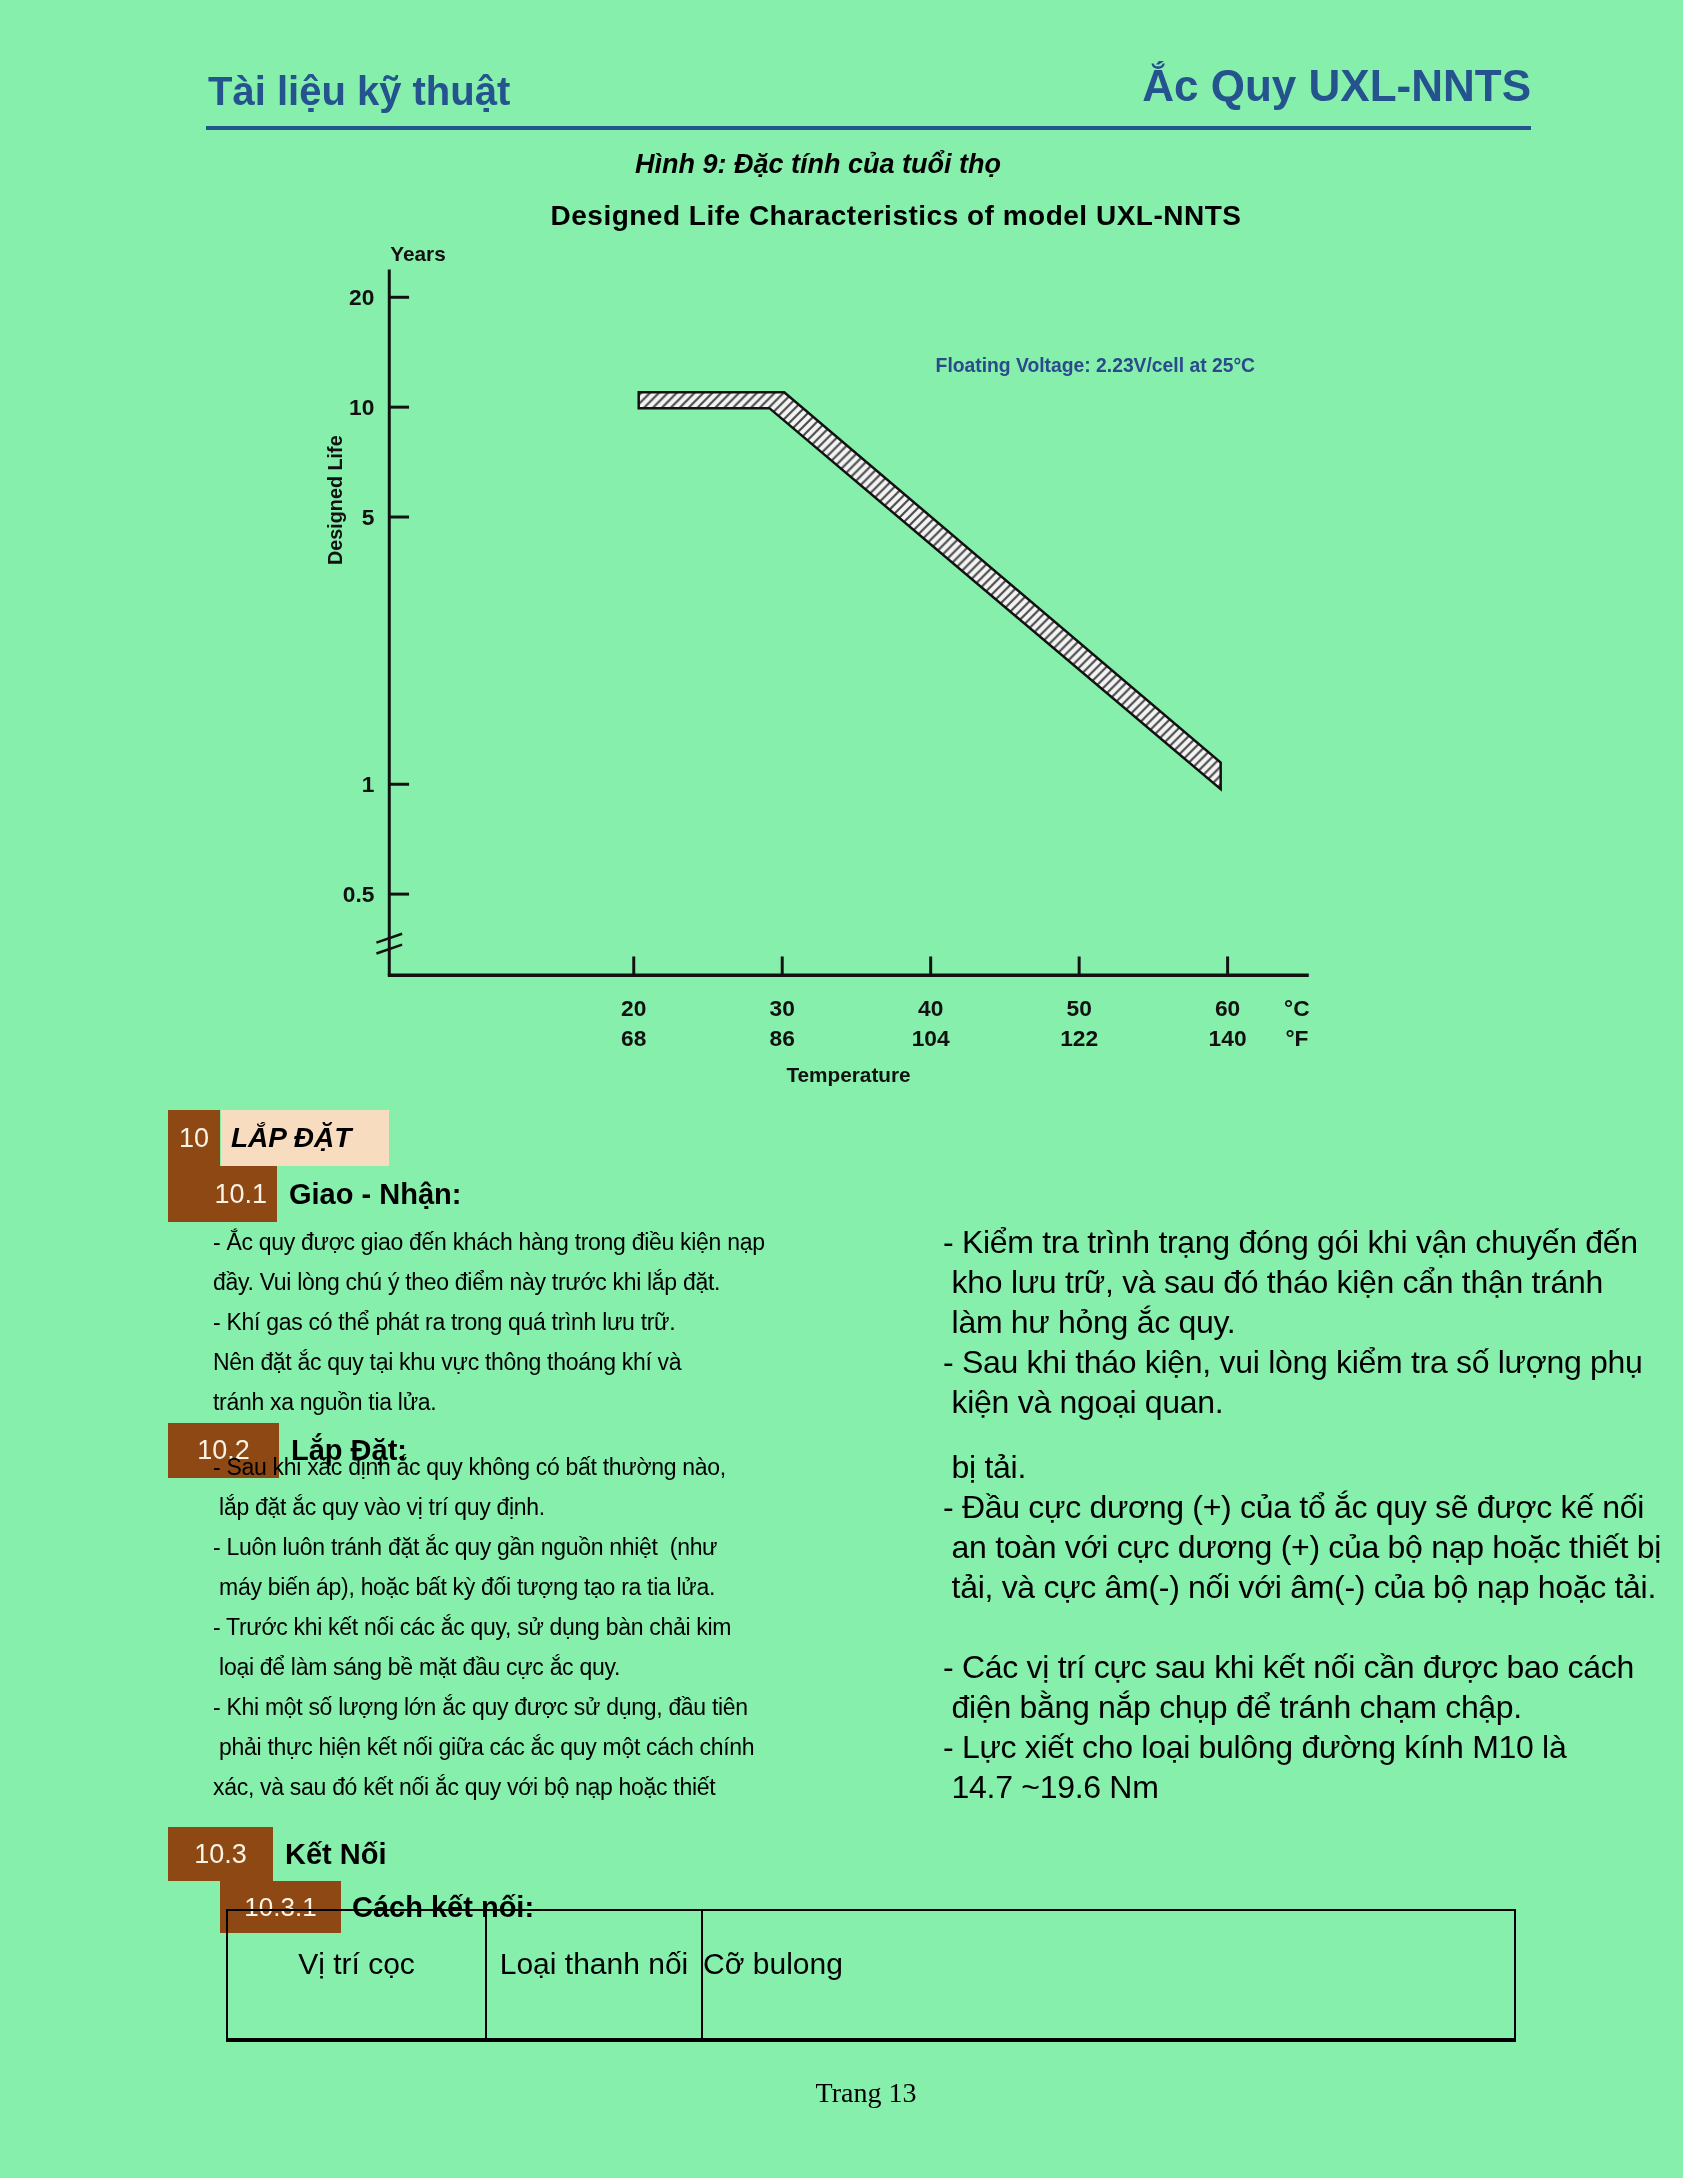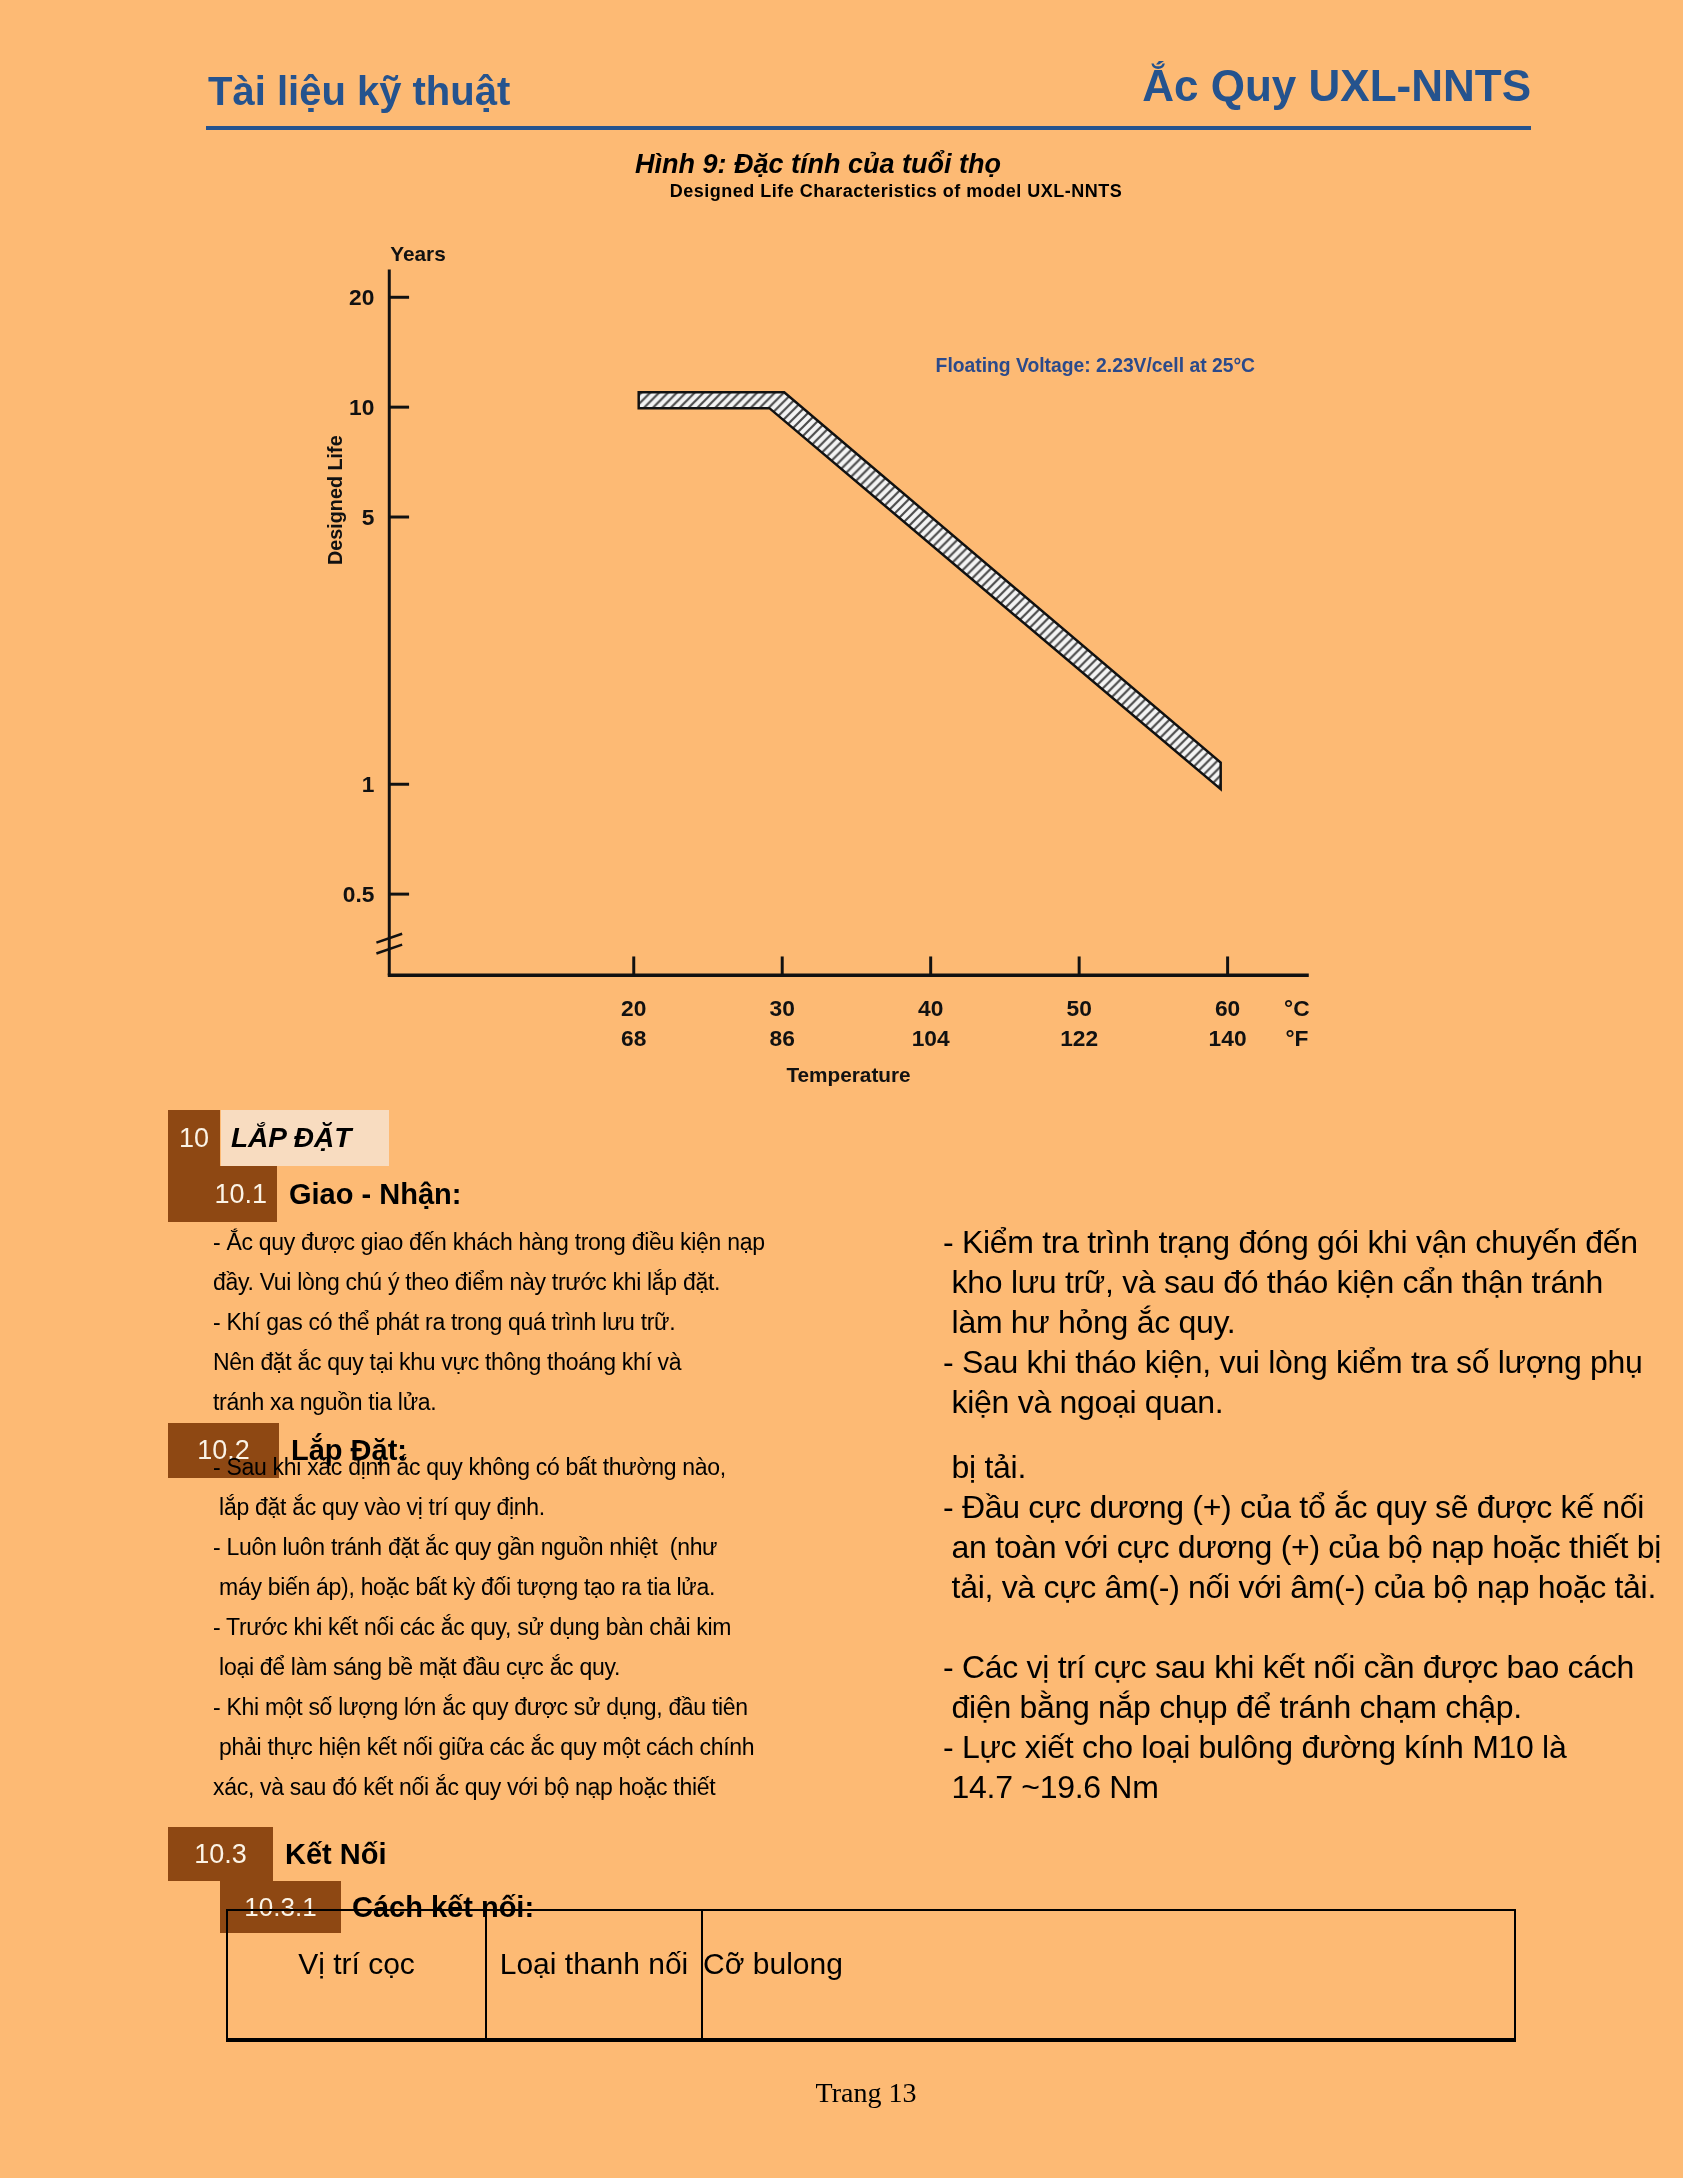--- a/index.html
+++ b/index.html
@@ -1,30 +1,30 @@
 <!DOCTYPE html>
 <html><head>
 <meta charset="utf-8">
 <style>
   html,body { margin:0; padding:0; background:#e8e8e8; }
   .page {
     position:relative; width:1683px; height:2178px; margin:0 auto;
-    background:#fdba74; overflow:hidden;
+    background:#86efac; overflow:hidden;
     font-family:"Liberation Sans","DejaVu Sans",sans-serif; color:#000;
   }
   .abs { position:absolute; }
 
   
   .doc-title  { left:208px; top:69px; font-size:40px; font-weight:bold; color:#25538E; }
   .prod-title { left:891px; top:61px; width:640px; text-align:right; font-size:44px; font-weight:bold; color:#25538E; }
   .head-rule  { left:206px; top:126px; width:1325px; height:4px; background:#25538E; }
 
   
   .fig-caption { left:818px; top:149px; transform:translateX(-50%); font-size:27px; font-weight:bold; font-style:italic; }
-  .chart-title { left:896px; top:181px; transform:translateX(-50%); font-size:18px; font-weight:bold; letter-spacing:0.5px; }
+  .chart-title { left:896px; top:200px; transform:translateX(-50%); font-size:28px; font-weight:bold; letter-spacing:0.5px; }
   .chart-svg   { left:297px; top:228px; }
 
   
   .blk   { background:#8E4813; color:#FBF3E6; font-size:27px; display:flex; align-items:center; justify-content:center; }
   .peach { background:#F8DCC0; }
   .sec-title { font-weight:bold; font-size:29px; display:flex; align-items:center; }
 
   
   .bodycol {
     white-space:pre; font-size:23px; line-height:40px; letter-spacing:-0.3px;

